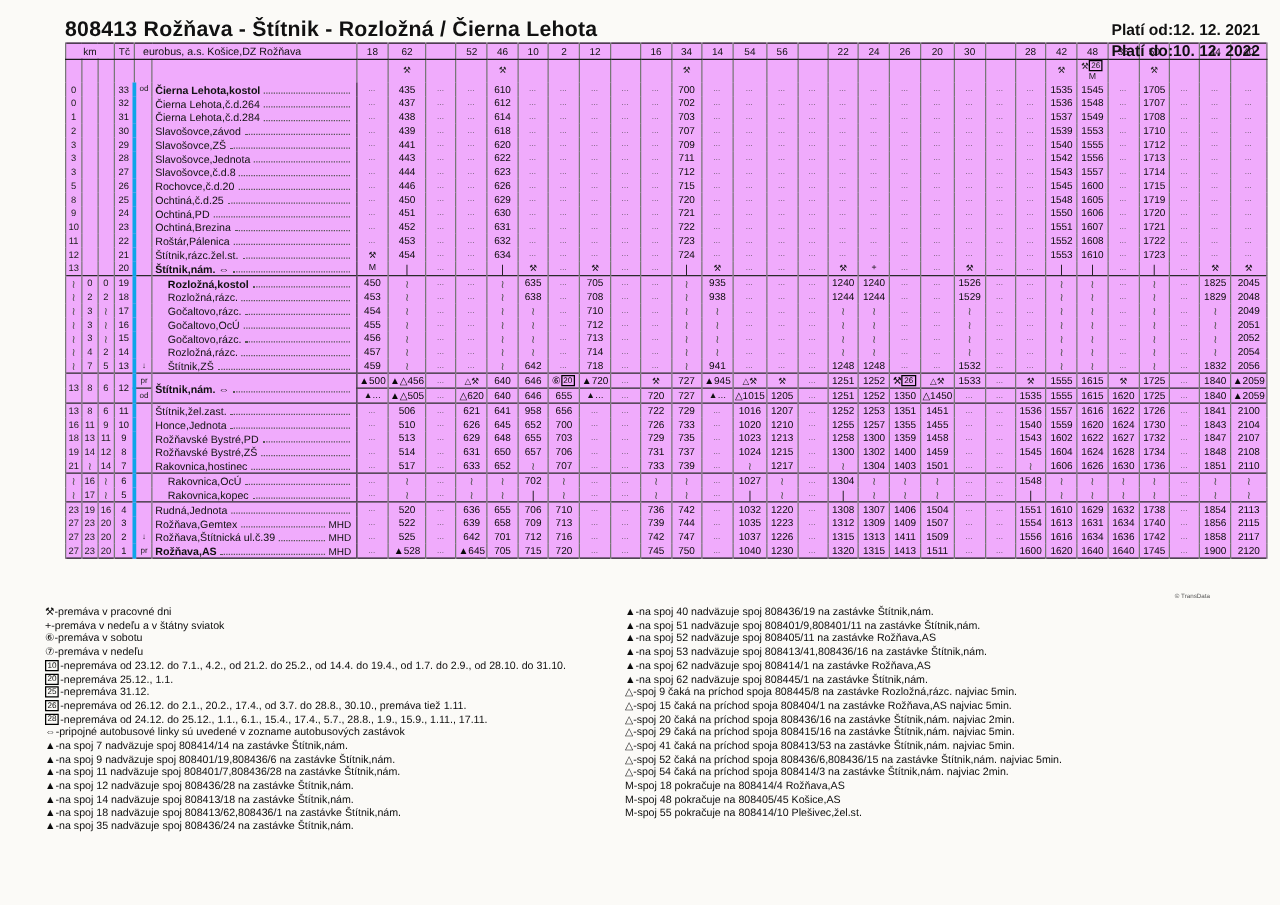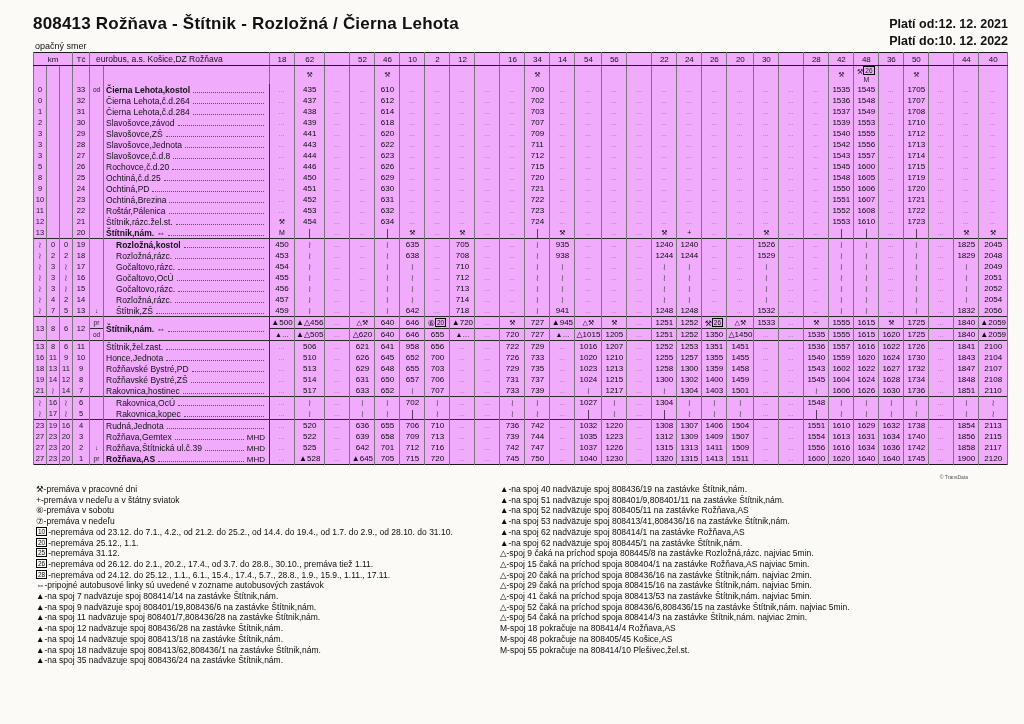--- a/index.html
+++ b/index.html
@@ -1,28 +1,28 @@
 <!DOCTYPE html>
 <html><head>
 <meta charset="utf-8">
 <style>
   html,body{margin:0;padding:0}
   body{width:1024px;height:724px;background:#fbfaf7;font-family:"Liberation Sans",sans-serif;color:#111;position:relative;overflow:hidden}
-  .page{position:absolute;inset:0;padding:12px 10px 0 33px;box-sizing:border-box}
+  .page{position:absolute;inset:0;padding:12px 10px 0 52px;box-sizing:border-box}
   .title{font-size:17px;font-weight:bold;margin:2px 0 0 0;letter-spacing:.2px}
   .valid{position:absolute;right:16px;top:16px;font-weight:bold;font-size:12.5px;line-height:1.35;text-align:left}
   .dir{font-size:9px;margin:7px 0 1px 2px}
   table{border-collapse:collapse;border:1.6px solid #1a1a1a;table-layout:fixed;background:#f0abfc}
   th,td{border-left:1px solid #777;border-right:1px solid #777;padding:0 1px;height:11px;font-size:8px;text-align:center;overflow:hidden;white-space:nowrap;vertical-align:middle}
   thead th{border-bottom:1.2px solid #1a1a1a;font-weight:normal;font-size:8px;height:12px}
   thead th.oph{text-align:left;padding-left:6px;font-size:8.5px}
   .symrow td{height:16px;font-size:7px;line-height:8px;color:#222}
   tr.bt td{border-top:1px solid #2a2a2a}
   .kmc{font-size:7.5px;color:#222}
-  .tcc{font-size:7.5px;border-right:1px solid #0ea5e9}
+  .tcc{font-size:7.5px;border-right:3px solid #0ea5e9}
   .mkc{font-size:6.5px;color:#222}
   .stc{text-align:center;border-right:1.2px solid #333;padding:0 2px}
   .stw{display:flex;align-items:flex-end}
   .nm{white-space:nowrap;font-size:8.5px}
   .ld{flex:1;border-bottom:1px dotted #555;margin:0 3px 2px 3px;min-width:4px}
   .mhd{font-size:8px;padding-right:2px}
   .ind .nm{padding-left:10px}
   .bold .nm{font-weight:bold}
   td.no{color:#444;font-size:6px;letter-spacing:1px}
   td.wv{color:#555;font-size:9px}
@@ -37,21 +37,20 @@
 </style>
 </head>
 <body>
 
 <div class="page">
   <div class="title">808413 Rožňava - Štítnik - Rozložná / Čierna Lehota</div>
   <div class="valid">
     <div>Platí od:12. 12. 2021</div>
     <div>Platí do:10. 12. 2022</div>
   </div>
-  <div class="dir">opačný smer</div>
   <table id="tt">
       <colgroup>
         <col style="width: 13px;">
         <col style="width: 13px;">
         <col style="width: 13px;">
         <col style="width: 17px;">
         <col style="width: 14px;">
         <col style="width: 166px;">
         <col style="width: 25px;">
         <col style="width: 25px;">

